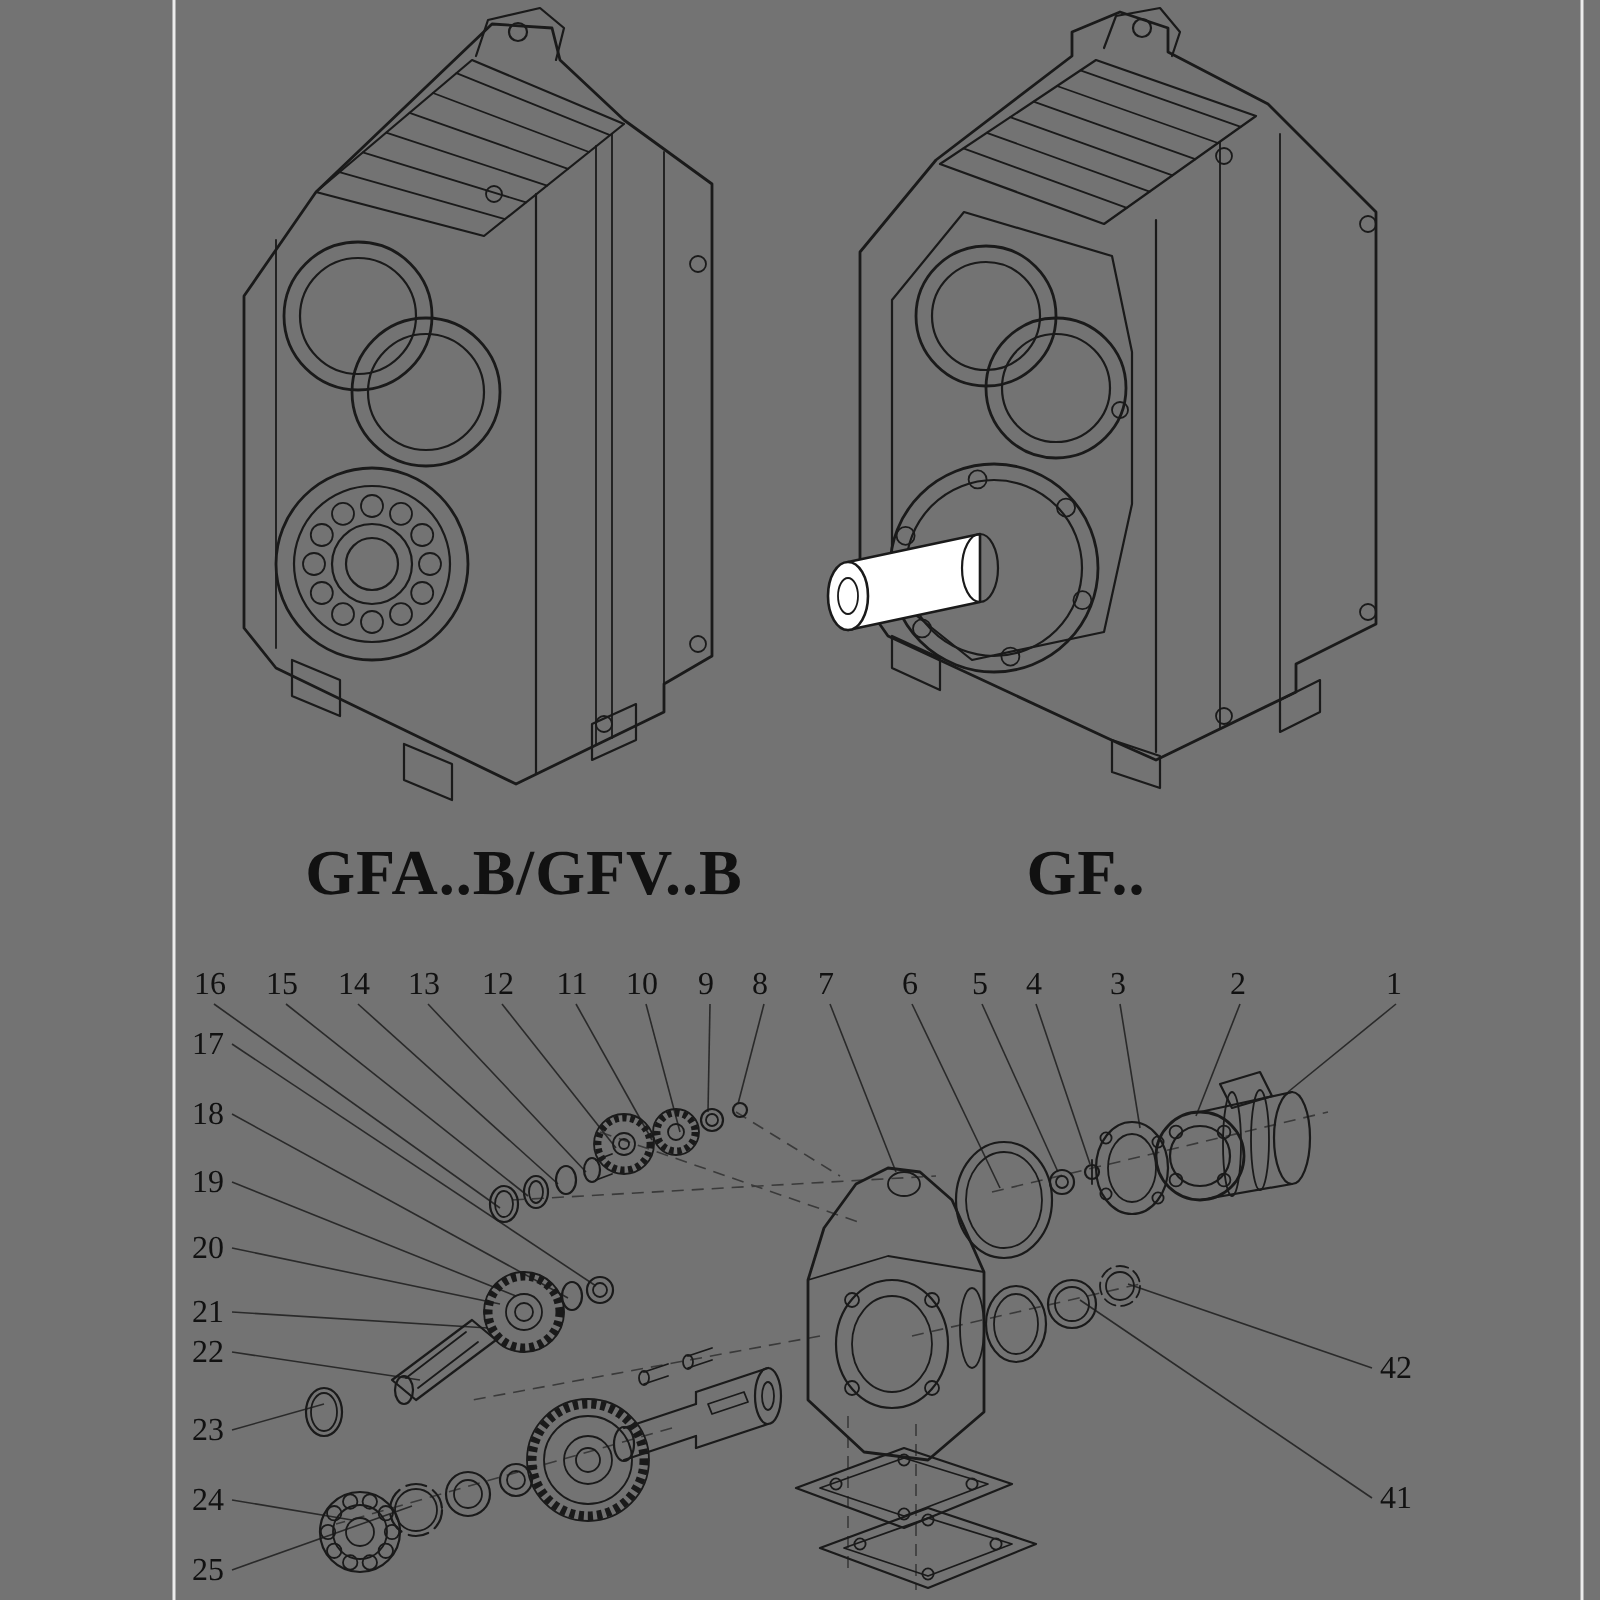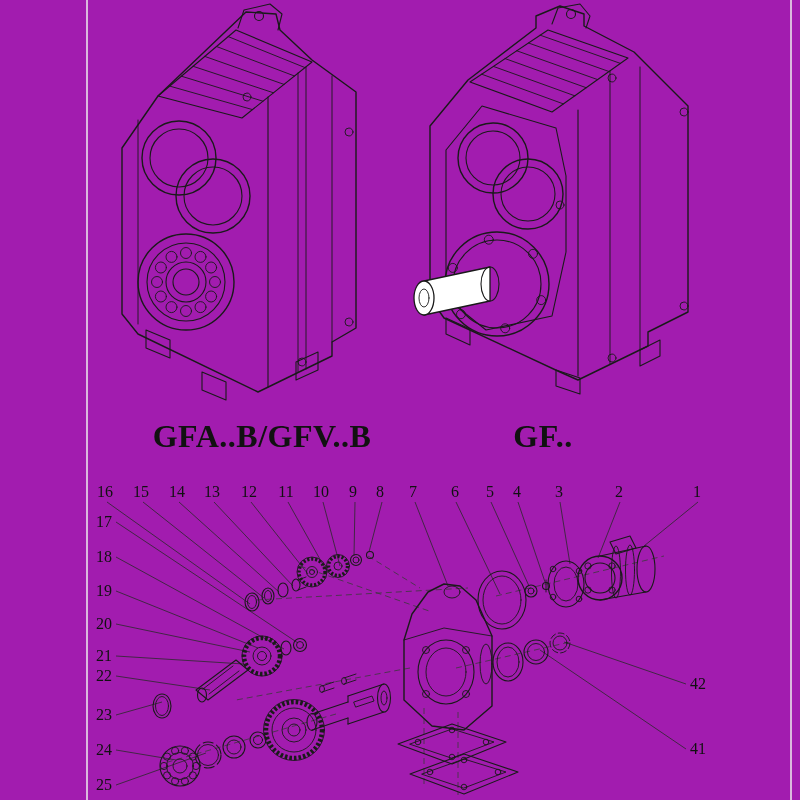--- a/index.html
+++ b/index.html
@@ -1,16 +1,16 @@
 <!DOCTYPE html>
 <html><head>
 <meta charset="utf-8">
 <style>
   html,body{margin:0;padding:0;background:#fff;}
-  .page{width:800px;height:800px;background:#a21caf;position:relative;overflow:hidden;}
+  .page{width:800px;height:800px;background:#737373;position:relative;overflow:hidden;}
   svg{display:block;}
   .ln{fill:none;stroke:#1a1a1a;stroke-width:1.4;stroke-linejoin:round;stroke-linecap:round;}
   .md{fill:none;stroke:#1a1a1a;stroke-width:1.1;stroke-linejoin:round;stroke-linecap:round;}
   .thin{fill:none;stroke:#1a1a1a;stroke-width:0.9;stroke-linejoin:round;stroke-linecap:round;}
   .wfill{fill:#fff;stroke:#1a1a1a;stroke-width:1.3;stroke-linejoin:round;}
   .dash{fill:none;stroke:#3a3a3a;stroke-width:0.8;stroke-dasharray:6 4;}
   .leader{fill:none;stroke:#2a2a2a;stroke-width:0.8;}
   .teeth{fill:none;stroke:#1a1a1a;stroke-width:4.5;stroke-dasharray:2.6 2;}
   .teeth-sm{fill:none;stroke:#1a1a1a;stroke-width:3.4;stroke-dasharray:2.2 1.8;}
   .num{font-family:"Liberation Serif",serif;font-size:16px;fill:#111;}

